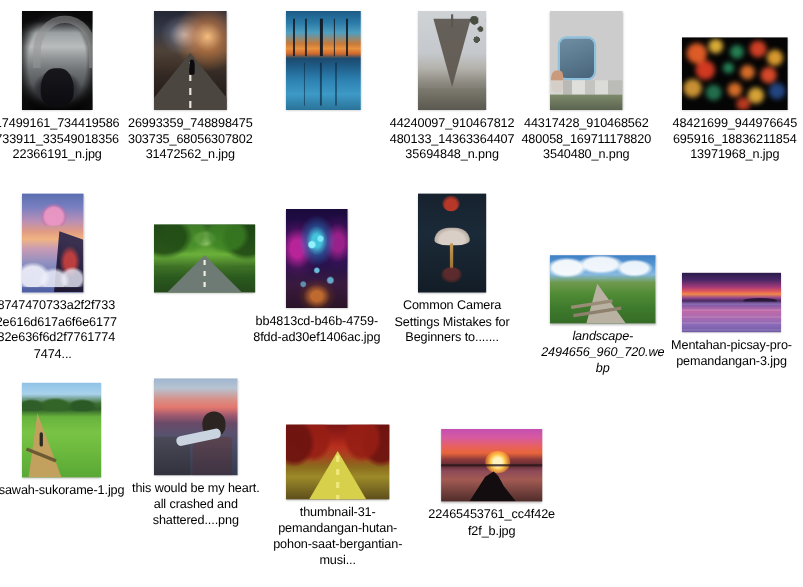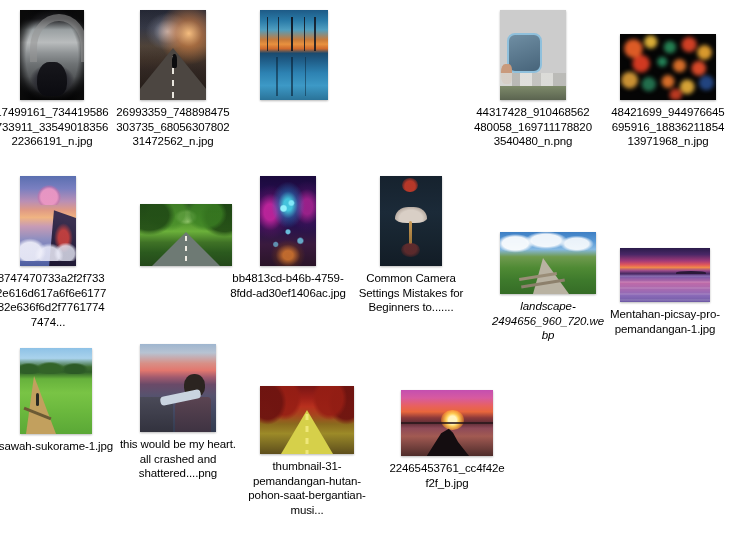--- a/index.html
+++ b/index.html
@@ -449,20 +449,31 @@
       <div class="file-label">26993359_748898475303735_6805630780231472562_n.jpg</div>
     </div>
     <div class="file-item" style="left: 235px; top: 4px;">
       <div class="thumb-wrap">
         <div class="thumb t-lake-sunset" style="width: 68px; height: 90px;">
           <div class="trunks"></div>
           <div class="refl"></div>
         </div>
       </div>
     </div>
+    <div class="file-item" style="left: 352px; top: 4px;">
+      <div class="thumb-wrap">
+        <div class="thumb t-eiffel" style="width: 62px; height: 90px;">
+          <div class="tower"></div>
+          <div class="spire"></div>
+          <div class="base"></div>
+          <div class="leaves"></div>
+        </div>
+      </div>
+      <div class="file-label">44240097_910467812480133_1436336440735694848_n.png</div>
+    </div>
     <div class="file-item" style="left: 474px; top: 4px; align-items: flex-end;">
       <div class="thumb-wrap">
         <div class="thumb t-eiffel-card" style="width: 66px; height: 90px;">
           <div class="card"></div>
           <div class="hand"></div>
           <div class="cars"></div>
           <div class="ground"></div>
         </div>
       </div>
       <div class="file-label">44317428_910468562480058_1697111788203540480_n.png</div>
@@ -488,21 +499,21 @@
     </div>
     <div class="file-item" style="left: 127px; top: 170px;">
       <div class="thumb-wrap">
         <div class="thumb t-green-road" style="width: 92px; height: 62px;">
           <div class="canopy"></div>
           <div class="road"></div>
           <div class="centerline"></div>
         </div>
       </div>
     </div>
-    <div class="file-item" style="left: 229px; top: 170px;">
+    <div class="file-item" style="left: 229px; top: 184px;">
       <div class="thumb-wrap">
         <div class="thumb t-nebula" style="width: 56px; height: 90px;">
           <div class="orbs"></div>
         </div>
       </div>
       <div class="file-label">bb4813cd-b46b-4759-8fdd-ad30ef1406ac.jpg</div>
     </div>
     <div class="file-item" style="left: 352px; top: 170px; align-items: flex-end;">
       <div class="thumb-wrap">
         <div class="thumb t-mushroom" style="width: 62px; height: 90px;">
@@ -525,21 +536,21 @@
       </div>
       <div class="file-label">landscape-2494656_960_720.webp</div>
     </div>
     <div class="file-item" style="left: 606px; top: 206px;">
       <div class="thumb-wrap">
         <div class="thumb t-purple-sunset" style="width: 90px; height: 54px;">
           <div class="island"></div>
           <div class="shimmer"></div>
         </div>
       </div>
-      <div class="file-label">Mentahan-picsay-pro-pemandangan-1.jpg</div>
+      <div class="file-label">Mentahan-picsay-pro-pemandangan-3.jpg</div>
     </div>
     <div class="file-item" style="left: -3px; top: 338px;">
       <div class="thumb-wrap">
         <div class="thumb t-sawah" style="width: 72px; height: 86px;">
           <div class="trees"></div>
           <div class="path"></div>
           <div class="fence"></div>
           <div class="post"></div>
         </div>
       </div>

